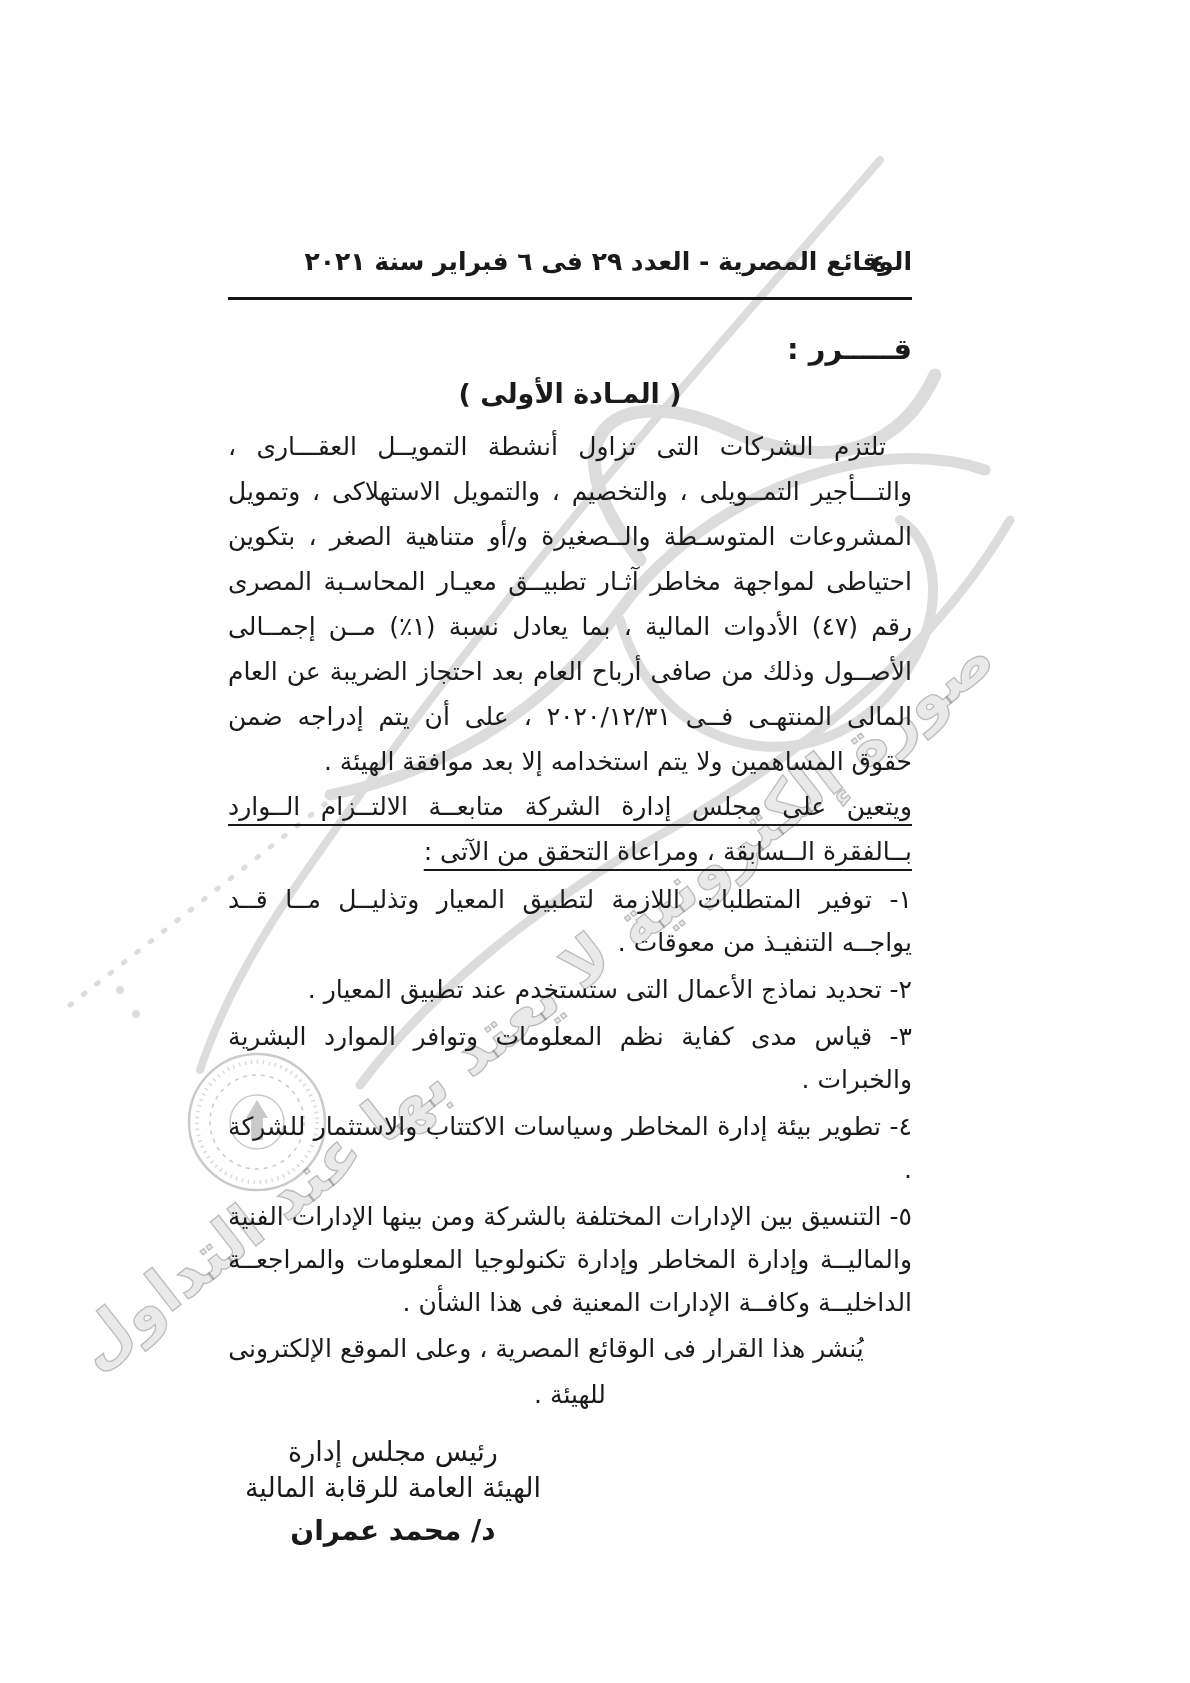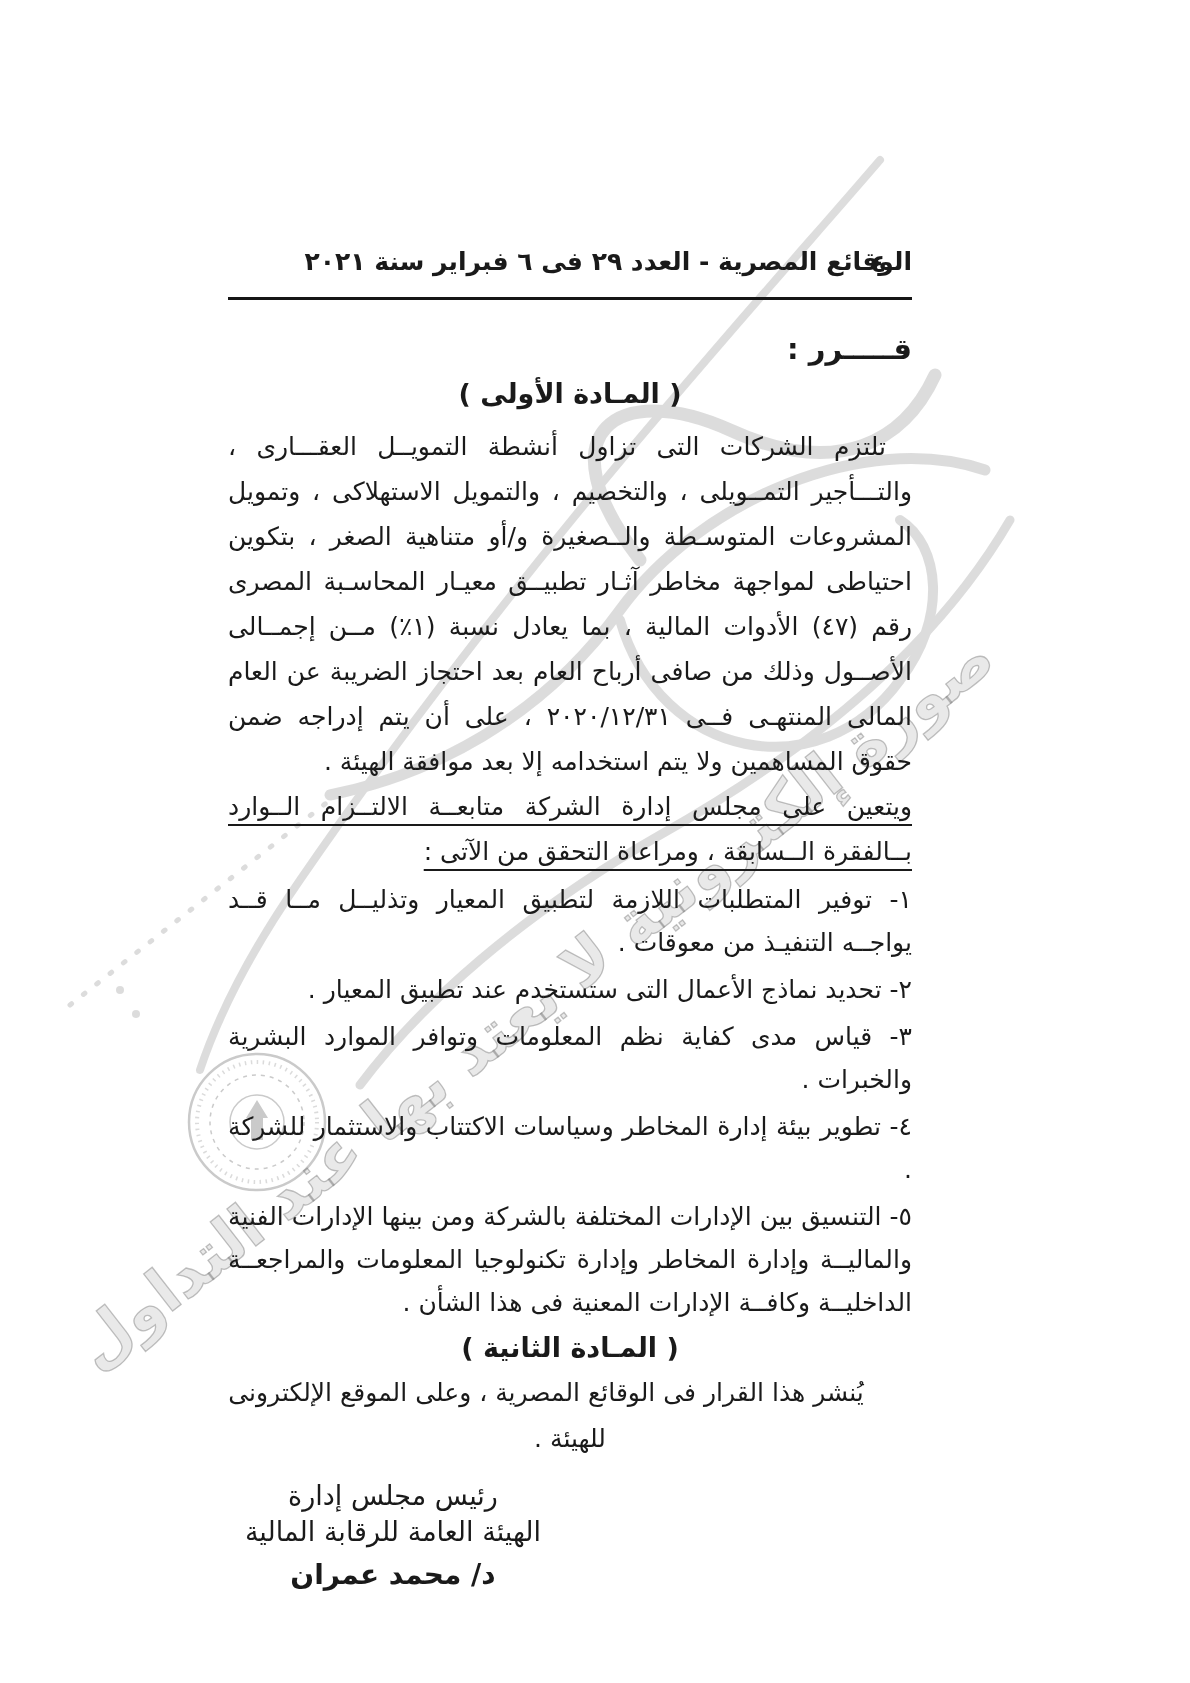--- a/index.html
+++ b/index.html
@@ -96,21 +96,20 @@
     <p class="body-par par-underlined">ويتعين على مجلس إدارة الشركة متابعــة الالتــزام الــوارد بــالفقرة الــسابقة ، ومراعاة التحقق من الآتى :</p>
 
     <div class="items">
       <p class="body-par item">١- توفير المتطلبات اللازمة لتطبيق المعيار وتذليــل مــا قــد يواجــه التنفيـذ من معوقات .</p>
       <p class="body-par item">٢- تحديد نماذج الأعمال التى ستستخدم عند تطبيق المعيار .</p>
       <p class="body-par item">٣- قياس مدى كفاية نظم المعلومات وتوافر الموارد البشرية والخبرات .</p>
       <p class="body-par item">٤- تطوير بيئة إدارة المخاطر وسياسات الاكتتاب والاستثمار للشركة .</p>
       <p class="body-par item">٥- التنسيق بين الإدارات المختلفة بالشركة ومن بينها الإدارات الفنية والماليــة وإدارة المخاطر وإدارة تكنولوجيا المعلومات والمراجعــة الداخليــة وكافــة الإدارات المعنية فى هذا الشأن .</p>
     </div>
 
-    <h3 class="article-heading">( المـادة الثانية )</h3>
 
     <p class="body-par par-article2">يُنشر هذا القرار فى الوقائع المصرية ، وعلى الموقع الإلكترونى للهيئة .</p>
 
     <div class="signature">
       <div class="sig-line">رئيس مجلس إدارة</div>
       <div class="sig-line">الهيئة العامة للرقابة المالية</div>
       <div class="sig-name">د/ محمد عمران</div>
     </div>
 
   </div>

